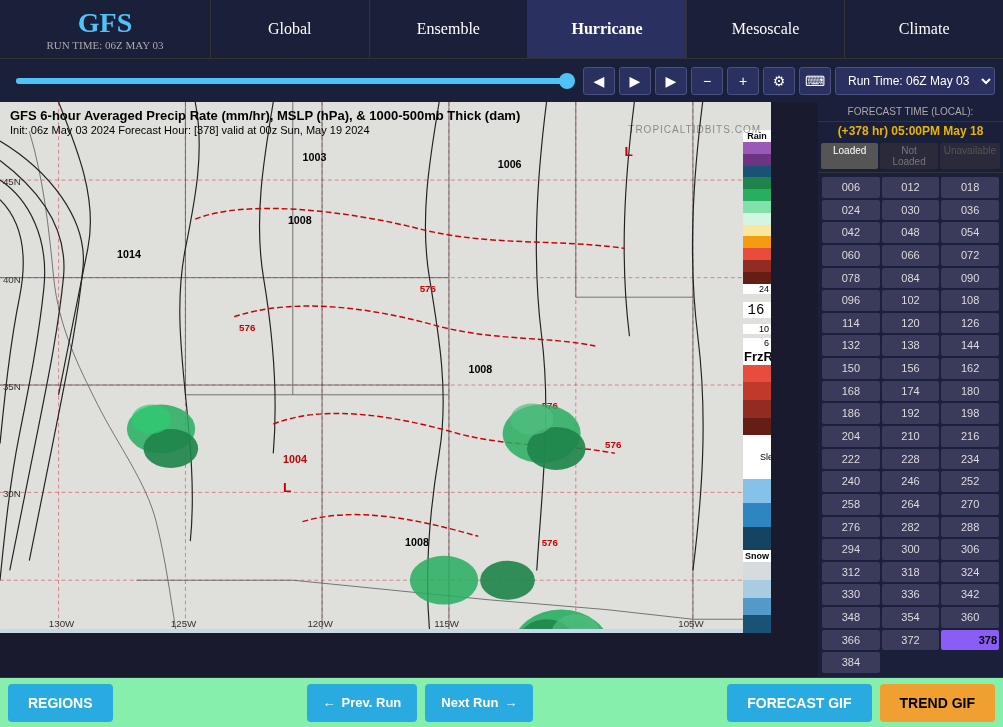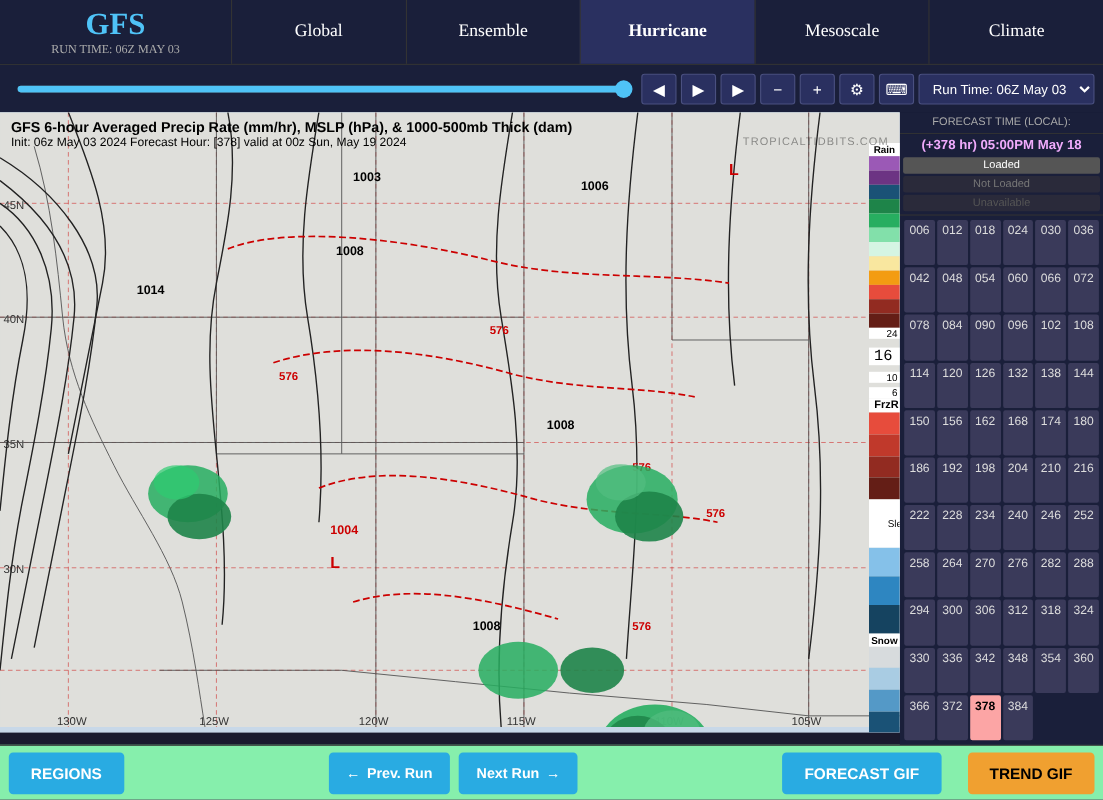--- a/index.html
+++ b/index.html
@@ -27,39 +27,39 @@
     #main { display: flex; height: calc(727px - 58px - 44px - 50px); }
 
     
     #map-area { flex: 1; position: relative; background: #c8d8e8; overflow: hidden; }
     #map-title { position: absolute; top: 6px; left: 10px; font-size: 13px; font-weight: bold; color: #000; z-index: 10; }
     #map-subtitle { position: absolute; top: 22px; left: 10px; font-size: 11px; color: #000; z-index: 10; }
     #watermark { position: absolute; top: 22px; right: 10px; font-size: 10px; color: rgba(0,0,0,0.4); z-index: 10; letter-spacing: 1px; }
     #map-svg { width: 100%; height: 100%; }
 
     
-    #right-panel { width: 185px; background: #1a1f3a; display: flex; flex-direction: column; overflow: hidden; }
+    #right-panel { width: 185px; background: #1a1f3a; display: flex; flex-direction: column; overflow: hidden; margin-left: 47px; }
     #forecast-time-header { background: #1a1f3a; padding: 4px; text-align: center; font-size: 10px; color: #aaa; border-bottom: 1px solid #333; }
-    #forecast-time-display { color: #f0abfc; font-size: 12px; font-weight: bold; text-align: center; padding: 2px; background: #1a1f3a; }
-    #loaded-tabs { display: flex; padding: 3px; gap: 2px; background: #1a1f3a; border-bottom: 1px solid #333; flex-direction: column; }
+    #forecast-time-display { color: #eab308; font-size: 12px; font-weight: bold; text-align: center; padding: 2px; background: #1a1f3a; }
+    #loaded-tabs { display: flex; padding: 3px; gap: 2px; background: #1a1f3a; border-bottom: 1px solid #333; }
     .loaded-tab { flex: 1; text-align: center; padding: 2px 4px; font-size: 10px; cursor: pointer; border-radius: 2px; }
     .loaded-tab.active { background: #555; color: white; }
     .loaded-tab.inactive { background: #2a2a3a; color: #777; }
     .loaded-tab.unavail { background: #2a2a3a; color: #555; }
-    #time-grid { display: grid; grid-template-columns: repeat(6, 1fr); gap: 2px; padding: 4px; overflow-y: auto; flex: 1; }
+    #time-grid { display: grid; grid-template-columns: repeat(3, 1fr); gap: 2px; padding: 4px; overflow-y: auto; flex: 1; }
     .time-cell { background: #3a3a5a; color: #ddd; text-align: center; padding: 4px 2px; font-size: 11px; cursor: pointer; border-radius: 2px; }
-    .time-cell.active { background: #fca5a5; color: #000; font-weight: bold; }
+    .time-cell.active { background: #8b5cf6; color: #000; font-weight: bold; text-align: right; }
 
     
     #bottom-bar { display: flex; align-items: center; height: 50px; background: #86efac; border-top: 1px solid #333; padding: 0 8px; }
     .bottom-btn { background: #29abe2; color: white; border: none; padding: 10px 20px; font-size: 14px; font-weight: bold; cursor: pointer; border-radius: 4px; height: 38px; display: flex; align-items: center; }
     .bottom-btn.orange { background: #f0a030; color: #000; }
     #nav-buttons { display: flex; gap: 8px; flex: 1; justify-content: center; }
     .nav-run-btn { background: #29abe2; color: white; border: none; padding: 8px 16px; font-size: 13px; font-weight: bold; cursor: pointer; border-radius: 4px; height: 38px; display: flex; align-items: center; gap: 6px; }
-    #right-btns { display: flex; gap: 24px; }
+    #right-btns { display: flex; gap: 8px; }
 
     
     #map-wrapper { position: relative; flex: 1; }
   </style>
 </head>
 <body>
 
 <div id="header">
   <div id="logo-area">
     <span class="logo-text">GFS</span>
@@ -238,21 +238,21 @@
           <div style="background:#e74c3c; flex:1;"></div>
           <div style="background:#922b21; flex:1;"></div>
           <div style="background:#641e16; flex:1;"></div>
         </div>
 
         <div style="font-size:9px; color:#000; background:white; text-align:right; padding-right:2px;">24</div>
         <div style="font-size:14px; color:#000; background:white; text-align:center; padding-right:2px; margin-top:8px;font-family:Liberation Mono, monospace;">16</div>
         <div style="font-size:9px; color:#000; background:white; text-align:right; padding-right:2px; margin-top:6px;">10</div>
         <div style="font-size:9px; color:#000; background:white; text-align:right; padding-right:2px; margin-top:4px;">6</div>
 
-        <div style="font-size:10px; font-weight:bold; color:#000; background:white; text-align:right; padding:1px;">FrzR</div>
+        <div style="font-size:13px; font-weight:bold; color:#000; background:white; text-align:left; padding:1px;">FrzR</div>
         <div style="display:flex; flex-direction:column; flex:1;">
           <div style="background:#e74c3c; flex:1;"></div>
           <div style="background:#c0392b; flex:1;"></div>
           <div style="background:#922b21; flex:1;"></div>
           <div style="background:#641e16; flex:1;"></div>
         </div>
 
         <div style="font-size:9px; font-weight:normal; color:#000; background:white; text-align:center; padding:17px;">Sleet</div>
         <div style="display:flex; flex-direction:column; flex:1;">
           <div style="background:#85c1e9; flex:1;"></div>

